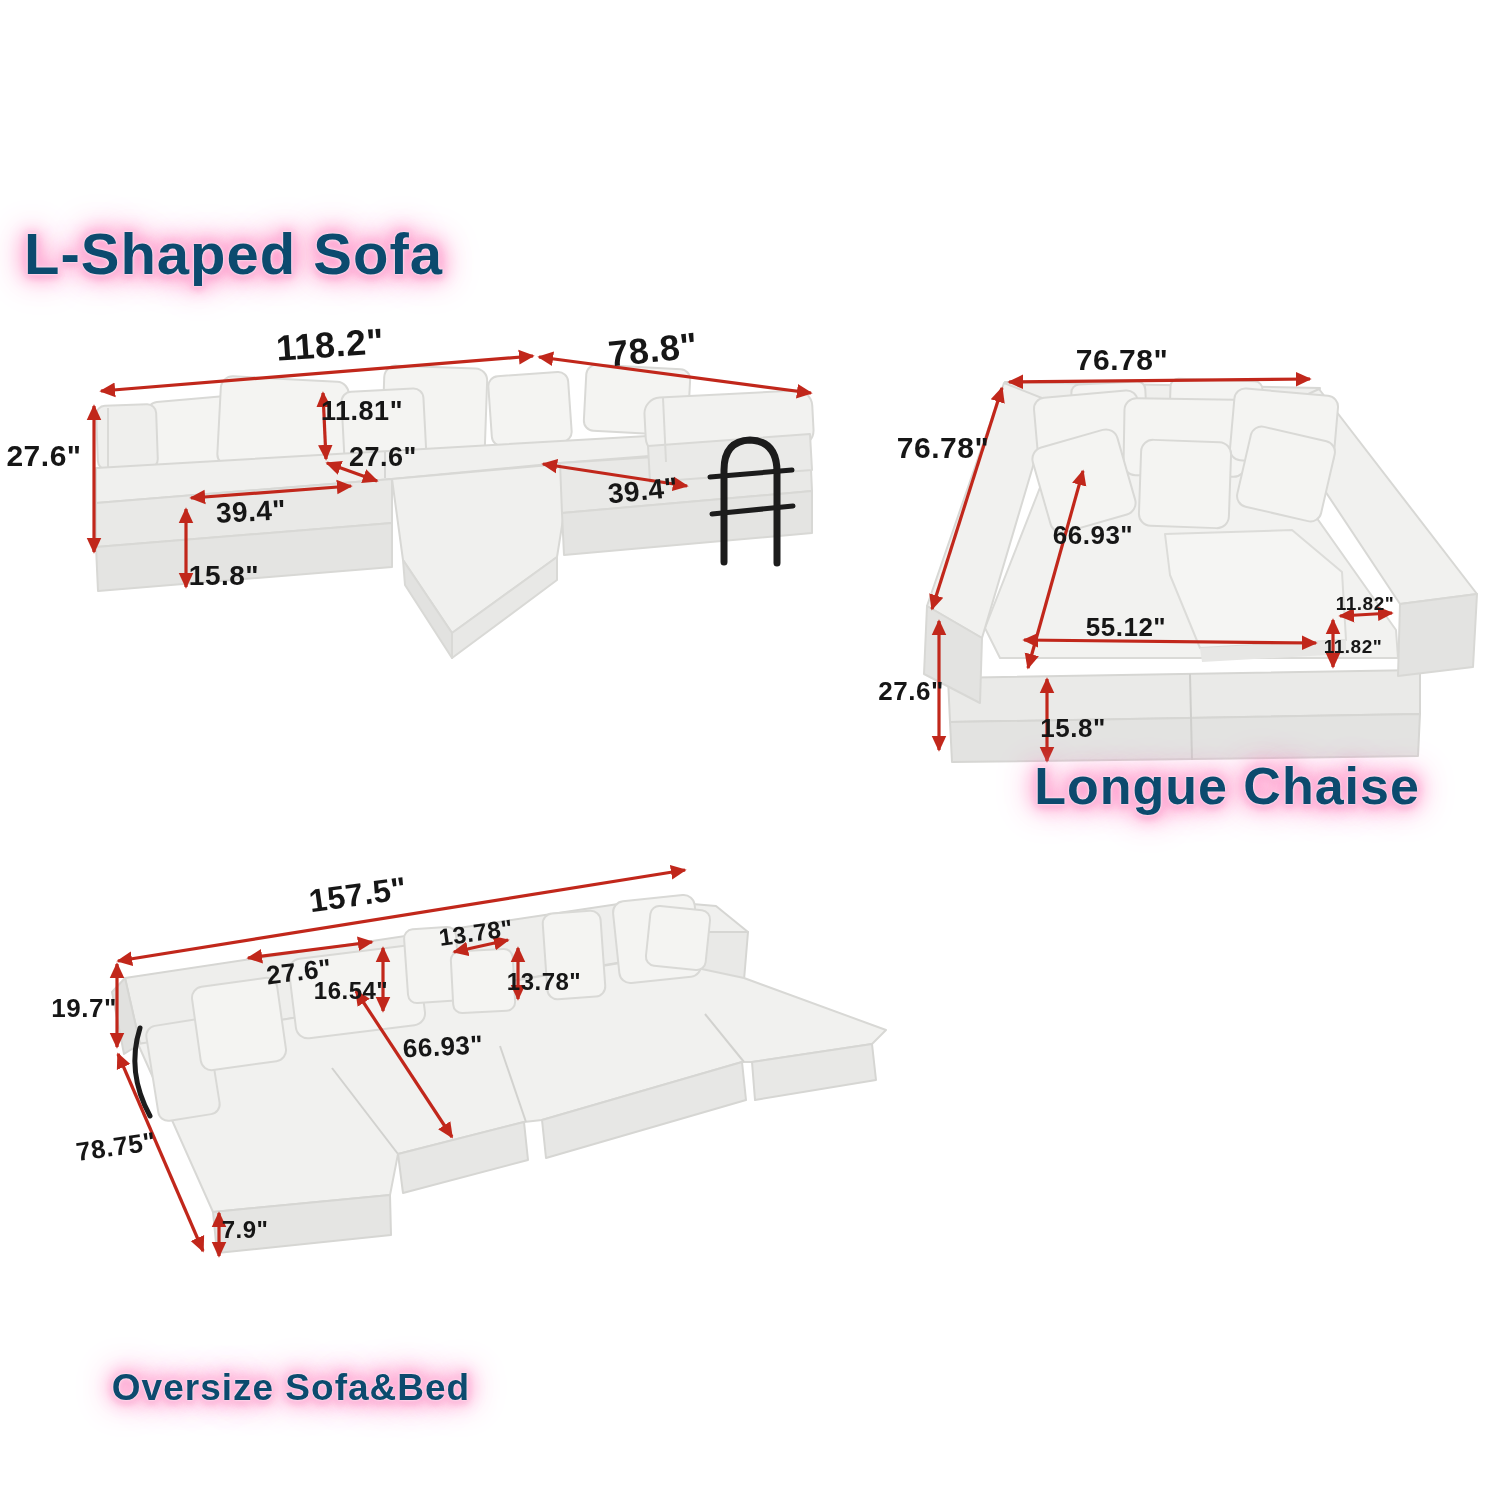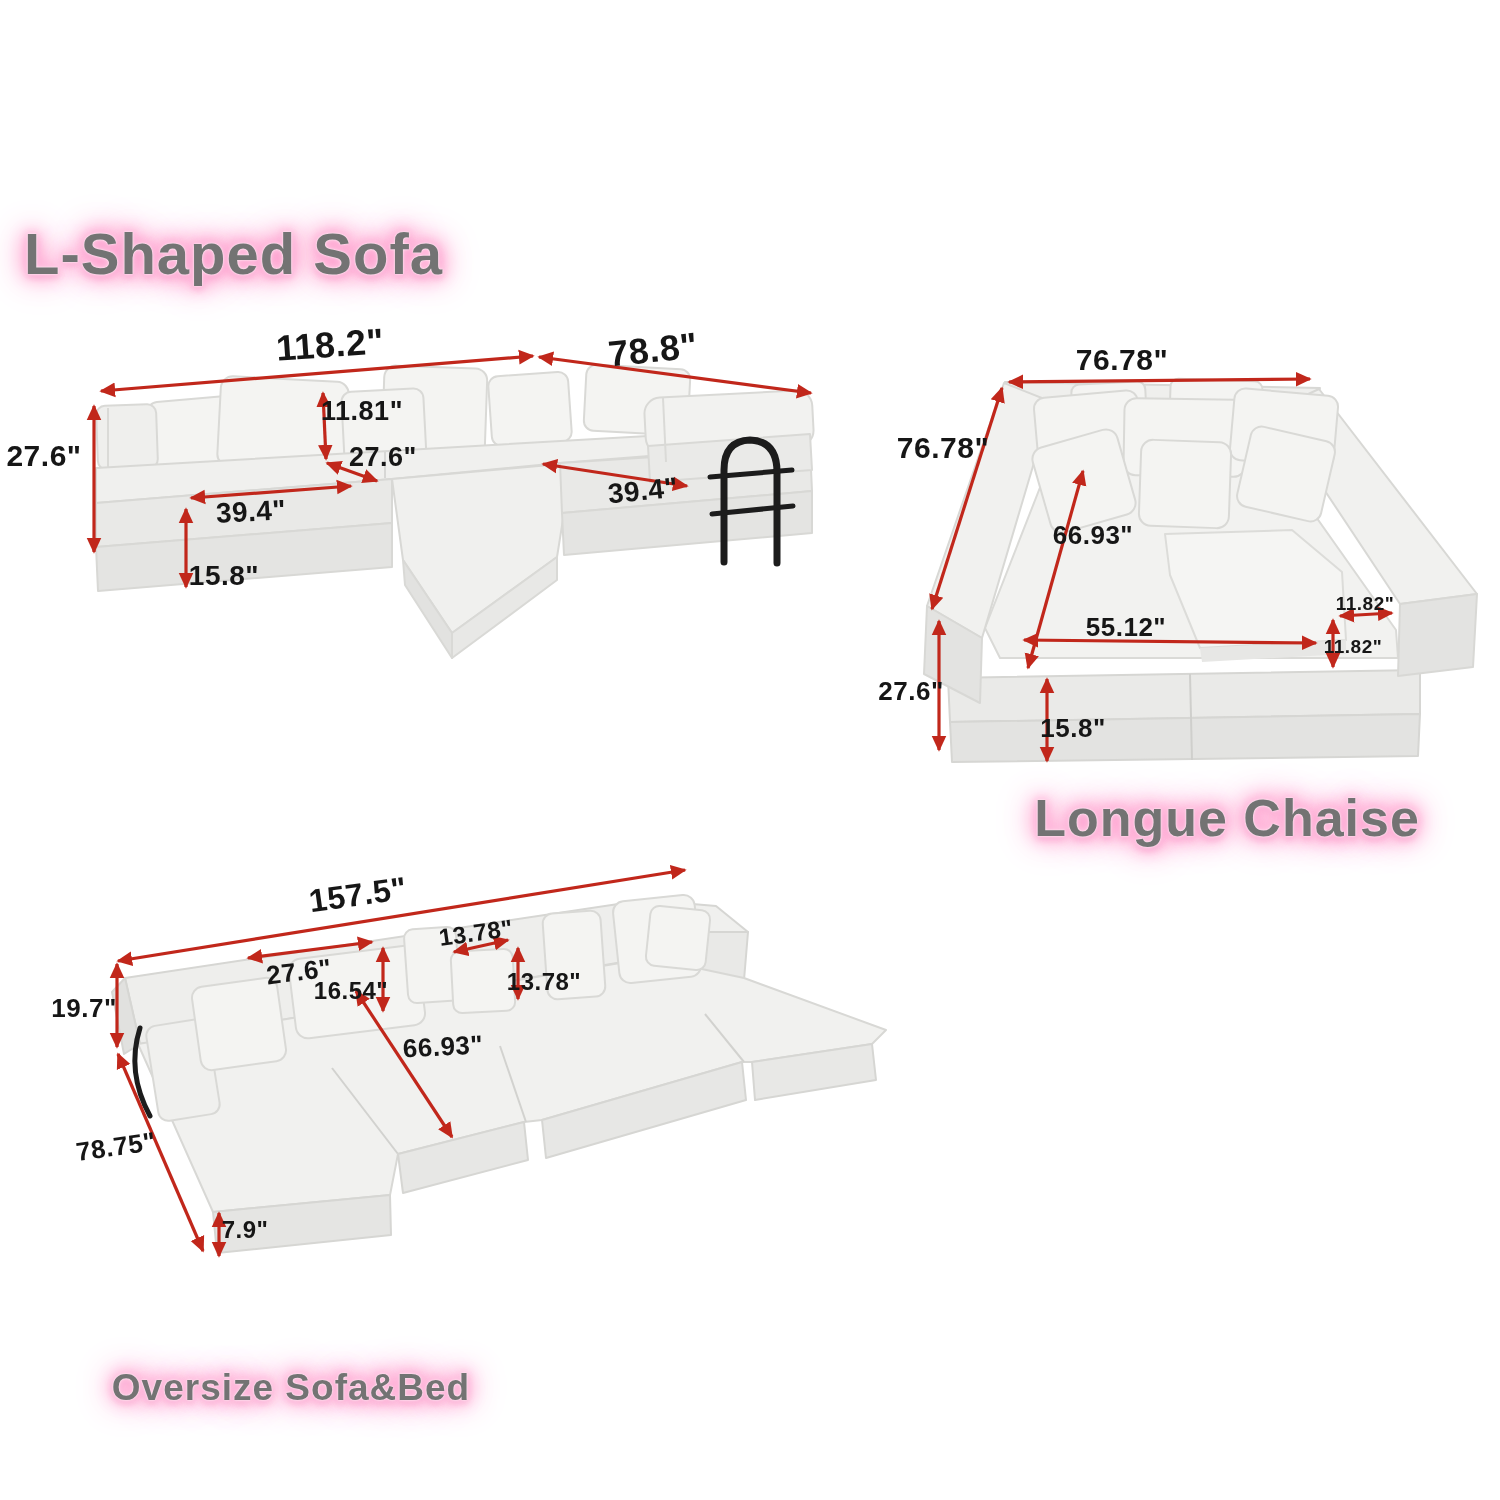--- a/index.html
+++ b/index.html
@@ -2,21 +2,21 @@
 <html><head>
 <meta charset="utf-8">
 <style>
   html,body{margin:0;padding:0;background:#ffffff;}
   .canvas{
     position:relative;width:1500px;height:1500px;background:#ffffff;overflow:hidden;
     font-family:"Liberation Sans", sans-serif;
   }
   .layer{position:absolute;left:0;top:0;width:1500px;height:1500px;}
   .glow-title{
-    position:absolute;margin:0;white-space:nowrap;font-weight:700;color:#737373;letter-spacing:1px;
+    position:absolute;margin:0;white-space:nowrap;font-weight:700;color:#0c4a6e;letter-spacing:1px;
     text-shadow:0 0 2px #ffffff,0 0 6px #ffd2e8,0 0 10px #ffaed7,0 0 18px #ff8fc6,0 0 28px #ff7dbc,0 0 40px #ff9ccb,0 3px 6px rgba(244,130,180,.45);
     text-align:right;
   }
   .dim{
     position:absolute;white-space:nowrap;font-weight:700;color:#161616;letter-spacing:.5px;
     transform:translate(-50%,-50%) rotate(var(--r,0deg));
   }
 </style>
 </head>
 <body>
@@ -191,16 +191,16 @@
     <span class="dim" style="left:351px;top:991px;font-size:24px">16.54"</span>
     <span class="dim" style="left:476px;top:933px;font-size:24px;--r:-8deg">13.78"</span>
     <span class="dim" style="left:544px;top:982px;font-size:24px">13.78"</span>
     <span class="dim" style="left:84px;top:1008px;font-size:26px">19.7"</span>
     <span class="dim" style="left:443px;top:1047px;font-size:26px;--r:-3deg">66.93"</span>
     <span class="dim" style="left:116px;top:1147px;font-size:26px;--r:-8deg">78.75"</span>
     <span class="dim" style="left:245px;top:1230px;font-size:24px">7.9"</span>
   </div>
 
   <h1 class="glow-title" style="left:24px;top:220px;font-size:58px">L-Shaped Sofa</h1>
-  <h1 class="glow-title" style="left:1227px;top:818px;font-size:52px;transform:translate(-50%,-50%)">Longue Chaise</h1>
+  <h1 class="glow-title" style="left:1227px;top:786px;font-size:52px;transform:translate(-50%,-50%)">Longue Chaise</h1>
   <h1 class="glow-title" style="left:291px;top:1388px;font-size:37px;transform:translate(-50%,-50%)">Oversize Sofa&amp;Bed</h1>
 
 </div>
 
 </body></html>

